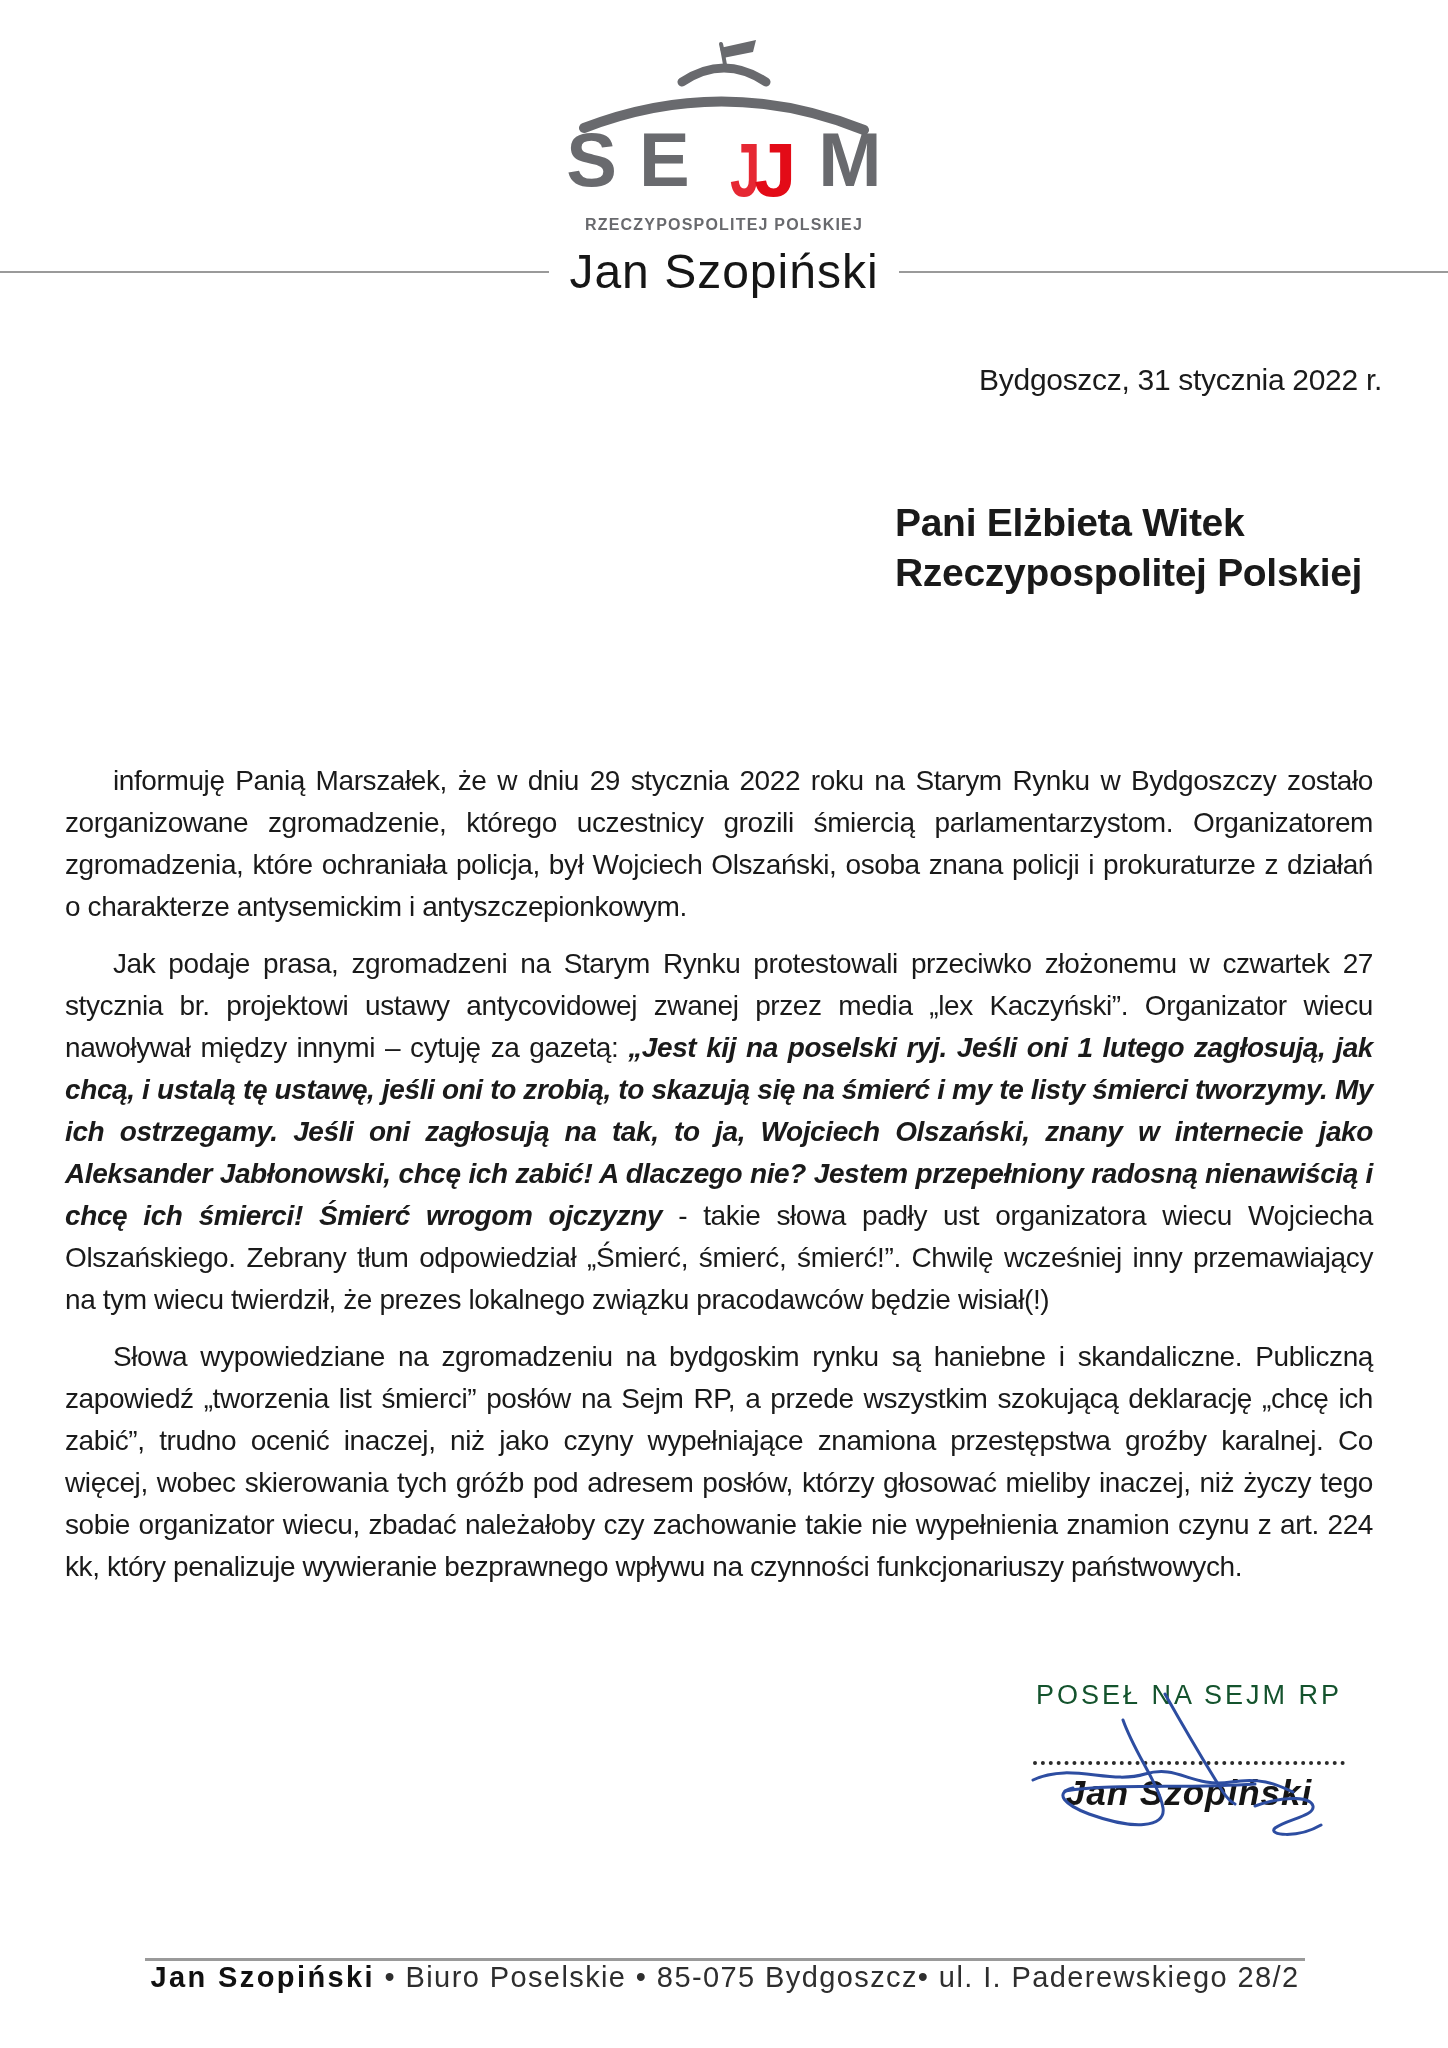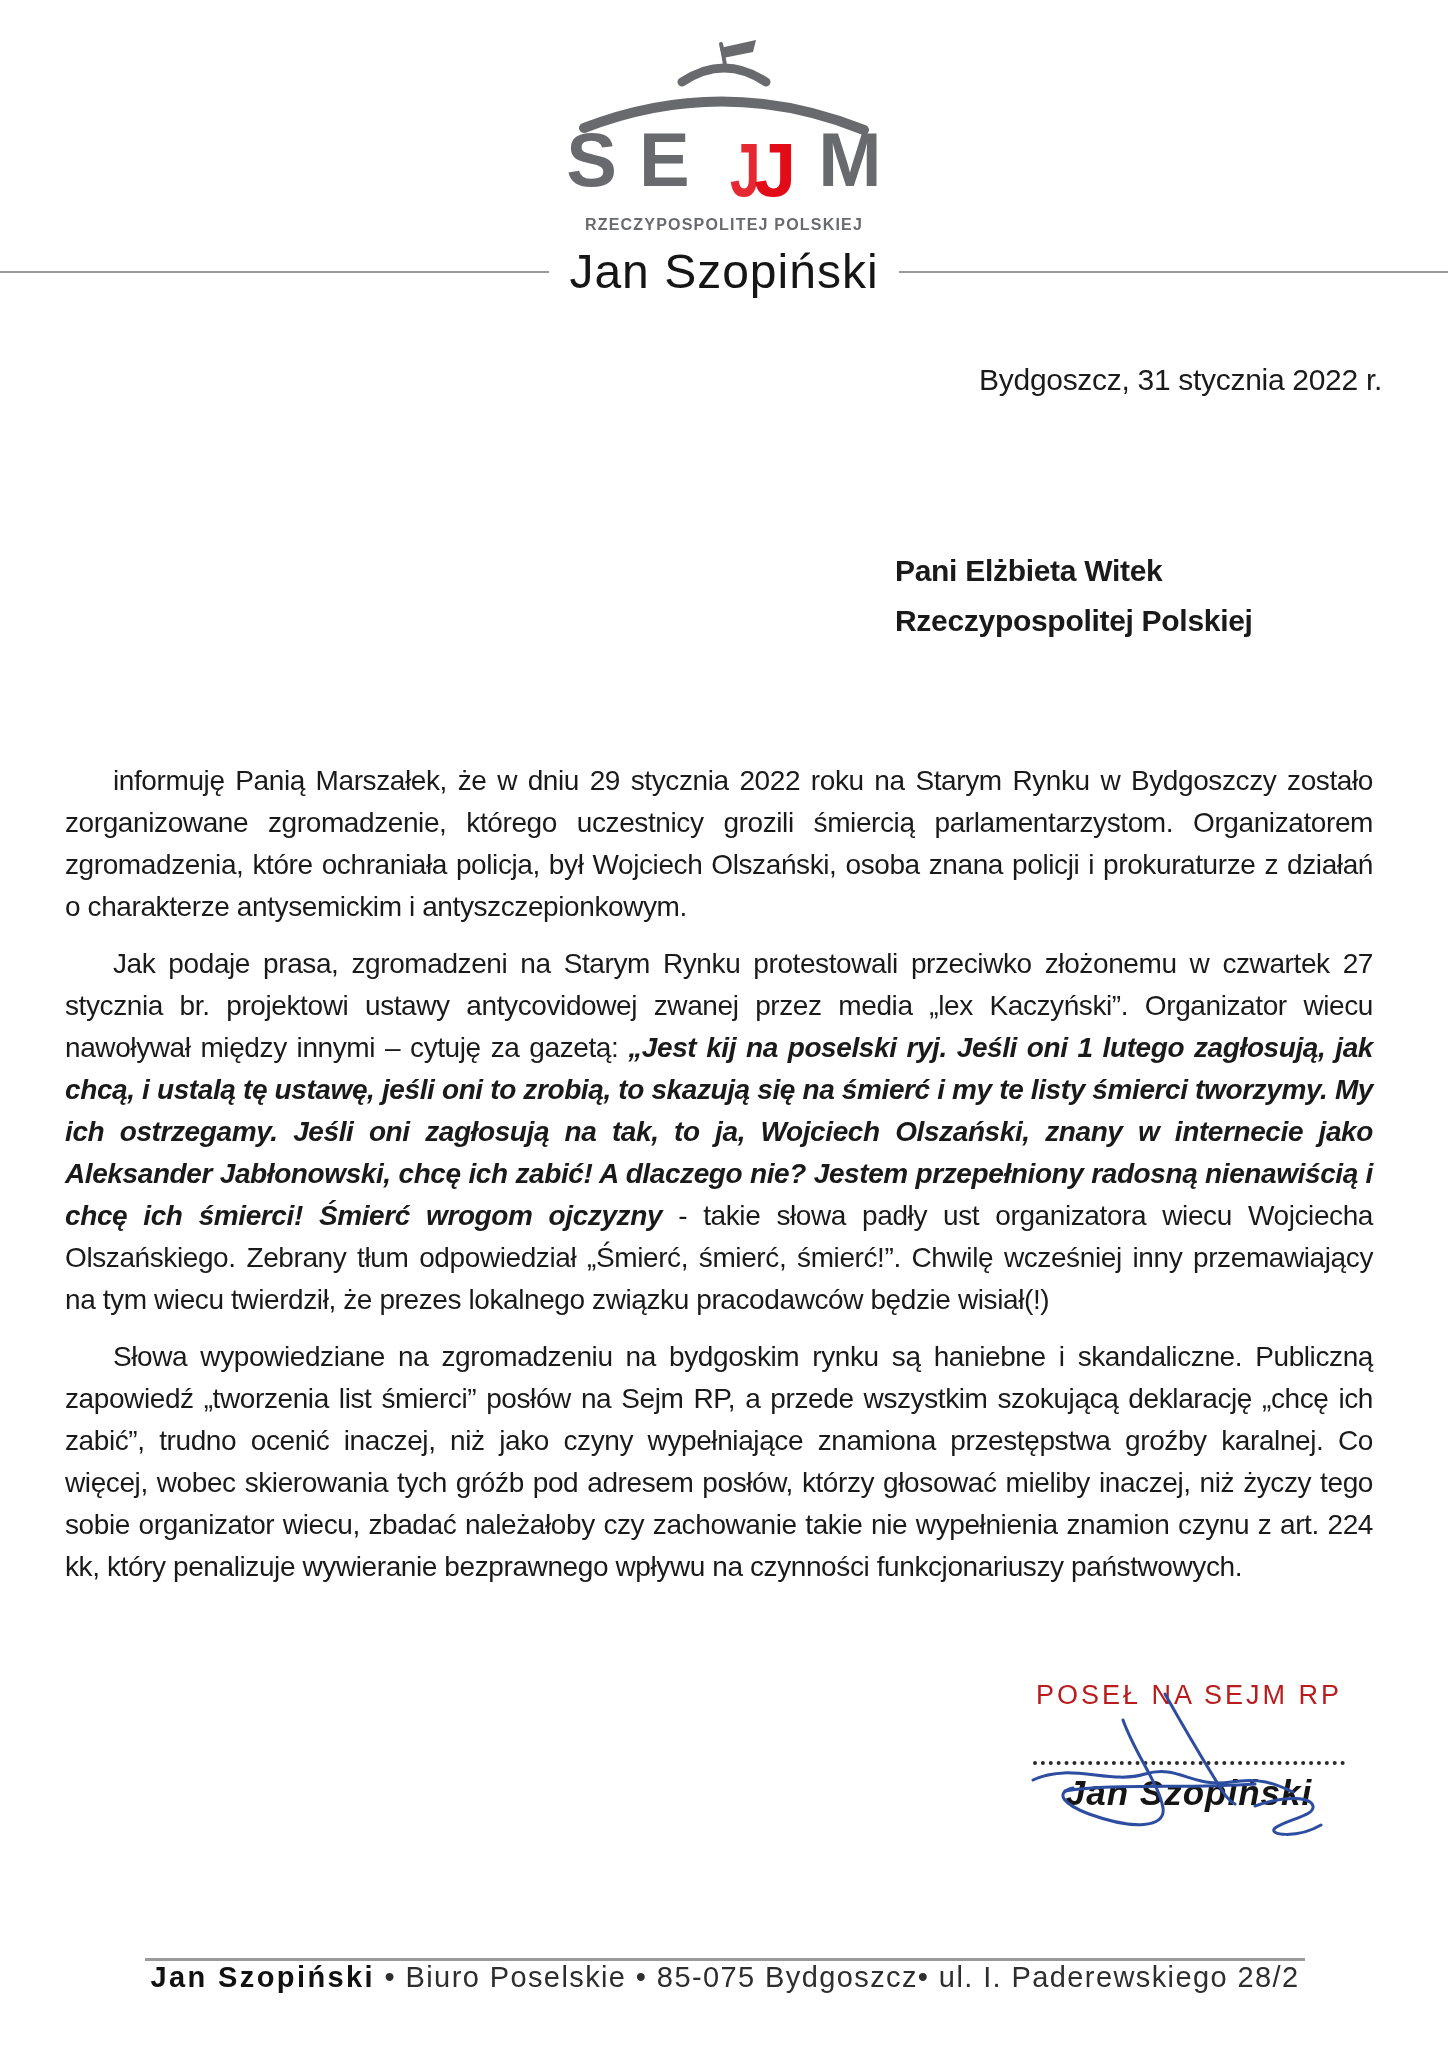--- a/index.html
+++ b/index.html
@@ -23,29 +23,29 @@
   .jj .j1,.jj .j2{display:inline-block;transform-origin:center top;}
   .jj{transform:translateY(10px);}
   .logo-subtitle{margin-top:18px;font-size:16px;font-weight:700;letter-spacing:1.2px;color:#696a6e;}
   
   .name-row{position:absolute;top:244px;left:0;right:0;display:flex;align-items:center;}
   .rule{flex:1;height:2px;background:#9a9a9a;}
   .header-name{margin:0;padding:0 20px;font-size:48px;font-weight:300;letter-spacing:1px;color:#161616;white-space:nowrap;}
   
   .date{position:absolute;top:363px;right:66px;font-size:30px;letter-spacing:-0.3px;}
   
-  .addressee{position:absolute;top:498px;left:895px;font-size:30px;font-weight:700;line-height:50px;letter-spacing:-0.3px;margin-top:48px;}
+  .addressee{position:absolute;top:498px;left:895px;font-size:39px;font-weight:700;line-height:50px;letter-spacing:-0.3px;}
   
   .body-text{position:absolute;top:760px;left:65px;width:1320px;
     font-size:28px;line-height:42px;text-align:justify;letter-spacing:-0.4px;}
   .body-text p{margin:0 12px 15px 0;text-indent:48px;}
   .bi{font-weight:700;font-style:italic;}
   
   .sig{position:absolute;top:1680px;left:1033px;width:312px;text-align:center;}
-  .sig-title{font-size:27px;letter-spacing:3px;color:#b91c1c;white-space:nowrap;}
+  .sig-title{font-size:27px;letter-spacing:3px;color:#14532d;white-space:nowrap;}
   .sig-dots{margin-top:50px;width:100%;border-top:4px dotted #2a2a2a;height:0;}
   .sig-name{margin-top:8px;font-size:35px;font-weight:700;font-style:italic;letter-spacing:1px;color:#151515;}
   .sig-ink{position:absolute;left:-28px;top:8px;pointer-events:none;}
   
   .footer{position:absolute;top:1958px;left:145px;width:1160px;
     border-top:3px solid #9a9a9a;text-align:center;
     font-size:29px;letter-spacing:1.4px;color:#2e2e2e;white-space:nowrap;}
   .footer-name{font-weight:700;letter-spacing:2.4px;color:#111;}
 </style>
 </head>

